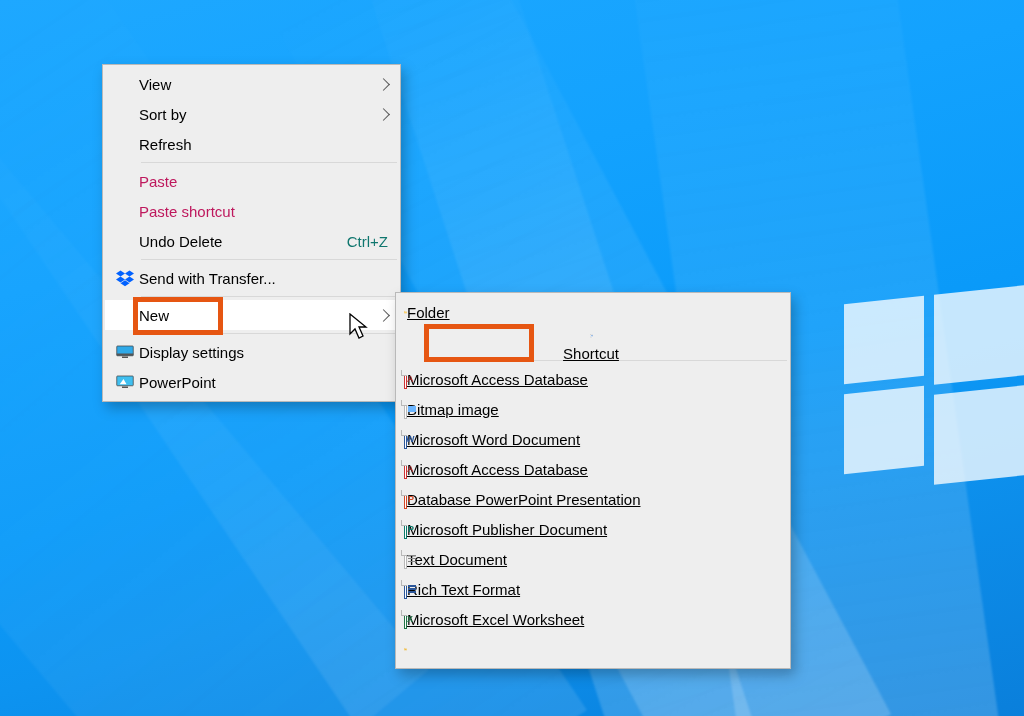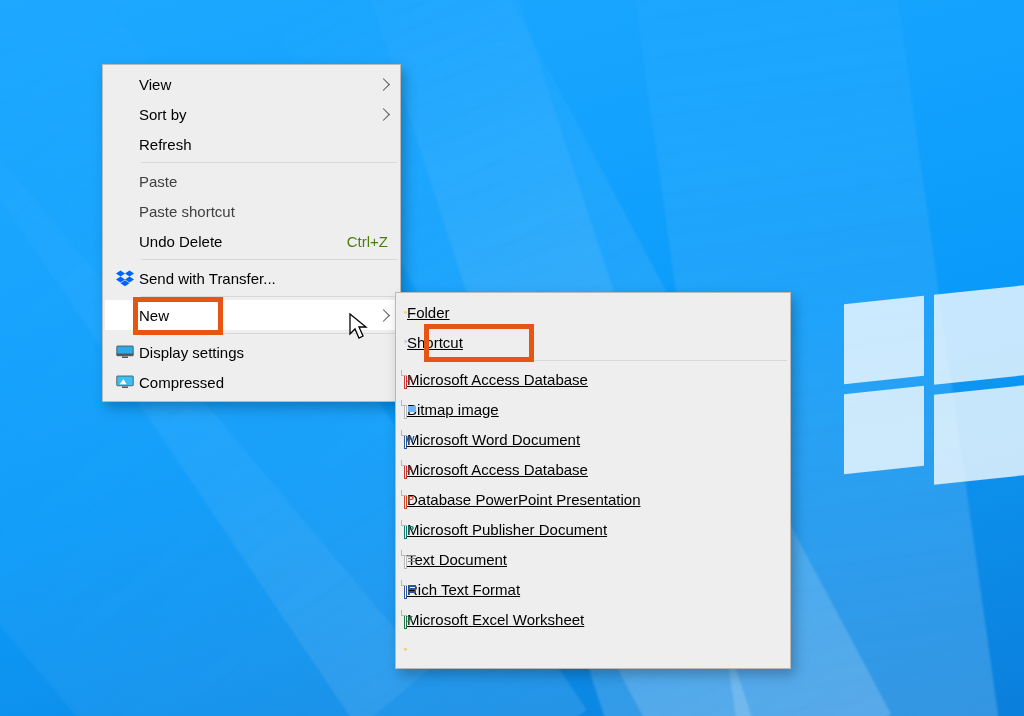--- a/index.html
+++ b/index.html
@@ -73,24 +73,24 @@
   .menu-sub .indent { width: 3px; }
 
   .item {
     position: relative;
     display: flex;
     align-items: center;
     height: 30px;
     padding: 0 10px 0 6px;
   }
   .item.hovered { background: #ffffff; }
-  .item.disabled span.lbl { color: #404040; }
+  .item.disabled span.lbl { color: #be185d; }
   .indent { width: 28px; display: flex; align-items:center; justify-content:center;}
   .lbl { flex: 1 1 auto; white-space: nowrap; }
-  .accel { color:#4d7c0f; font-size: 15px; margin-left: 8px;}
+  .accel { color:#0f766e; font-size: 15px; margin-left: 8px;}
   .arrow {
     margin-left: auto;
     width: 8px; height: 8px;
     border-top: 1.5px solid #555;
     border-right: 1.5px solid #555;
     transform: rotate(45deg);
   }
   .sep {
     height: 1px;
     margin: 3px 1px 3px 36px;
@@ -221,36 +221,36 @@
       <span class="lbl">Display settings</span>
     </div>
     <div class="item">
       <span class="indent">
         <svg class="ico" viewBox="0 0 24 18">
             <rect x="1" y="1" width="22" height="13" rx="1" fill="#3fbff0" stroke="#444"></rect>
             <polygon points="5,12 10,5 14,12" fill="#fff"></polygon>
             <rect x="8" y="15" width="8" height="2" fill="#555"></rect>
           </svg>
       </span>
-      <span class="lbl">Compressed</span>
+      <span class="lbl">PowerPoint</span>
     </div>
   </div>
 
   <div class="menu menu-sub">
 
     <div class="item">
       <span class="indent">
         <svg class="ico" viewBox="0 0 24 20">
             <path d="M1 4h7l2 3h13v11a1 1 0 0 1-1 1H2a1 1 0 0 1-1-1z" fill="#ffd36b" stroke="#caa23a"></path>
           </svg>
       </span>
       <span class="lbl">Folder</span>
     </div>
 
-    <div class="item" style="position:relative;">
+    <div class="item" style="position:relative;flex-direction:column;">
       <span class="indent">
         <svg class="ico" viewBox="0 0 20 20">
             <rect x="1" y="1" width="18" height="18" fill="#fff" stroke="#888"></rect>
             <path d="M5 14c0-5 4-8 8-8v-3l5 5-5 5v-3c-3 0-6 1-8 4z" fill="#1f6fd0"></path>
           </svg>
       </span>
       <span class="lbl">Shortcut</span>
       <span class="highlight-box" style="left:26px; top:-3px; width:100px; height:28px;"></span>
     </div>
 

